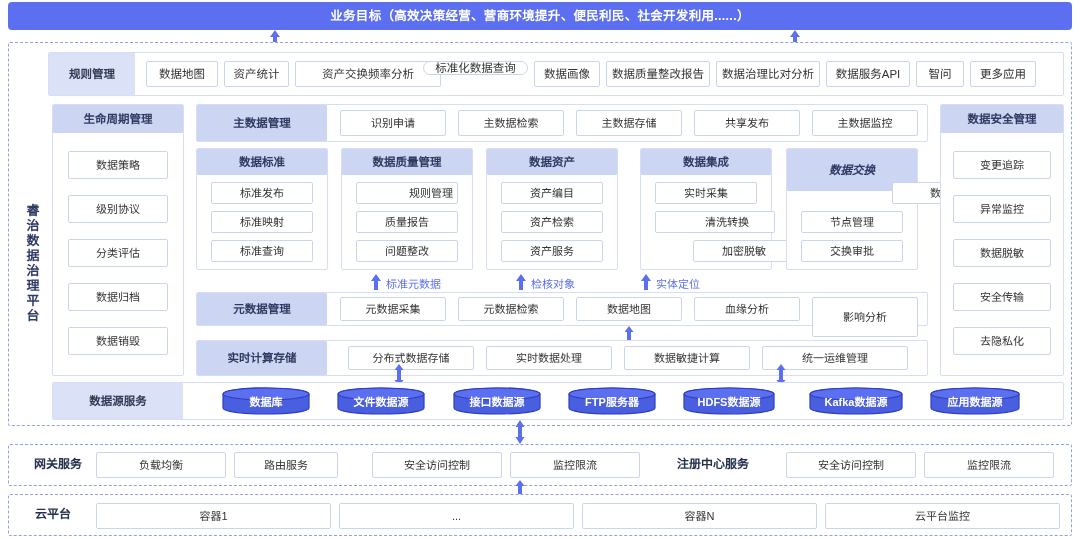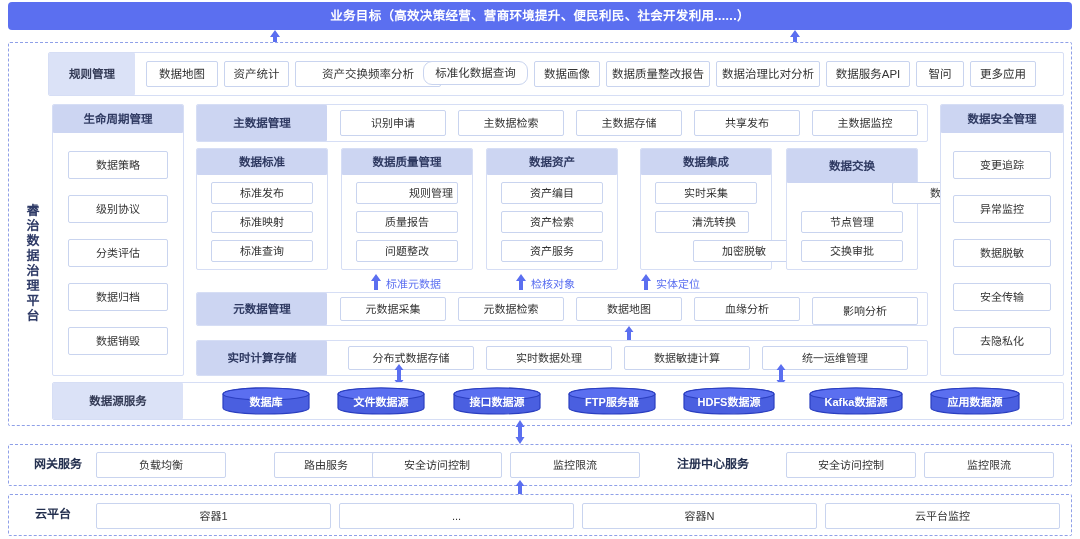--- a/index.html
+++ b/index.html
@@ -138,21 +138,21 @@
   </div>
 
   <div class="abs dash" style="left:8px;top:42px;width:1064px;height:384px;"></div>
 
   <div class="abs panel" style="left:48px;top:52px;width:1016px;height:44px;"></div>
   <div class="abs ghead-soft ctr" style="left:49px;top:53px;width:86px;height:42px;">规则管理</div>
 
   <div class="abs chip-app ctr" style="left:146px;top:61px;width:72px;height:26px;">数据地图</div>
   <div class="abs chip-app ctr" style="left:224px;top:61px;width:65px;height:26px;">资产统计</div>
   <div class="abs chip-app ctr" style="left:295px;top:61px;width:146px;height:26px;">资产交换频率分析</div>
-  <div class="abs chip-app ctr" style="left:423px;top:61px;width:105px;height:24px;border-radius:9px;">标准化数据查询</div>
+  <div class="abs chip-app ctr" style="left:423px;top:61px;width:105px;height:14px;border-radius:9px;">标准化数据查询</div>
   <div class="abs chip-app ctr" style="left:534px;top:61px;width:66px;height:26px;">数据画像</div>
   <div class="abs chip-app ctr" style="left:606px;top:61px;width:104px;height:26px;">数据质量整改报告</div>
   <div class="abs chip-app ctr" style="left:716px;top:61px;width:104px;height:26px;">数据治理比对分析</div>
   <div class="abs chip-app ctr" style="left:826px;top:61px;width:84px;height:26px;">数据服务API</div>
   <div class="abs chip-app ctr" style="left:916px;top:61px;width:48px;height:26px;">智问</div>
   <div class="abs chip-app ctr" style="left:970px;top:61px;width:66px;height:26px;">更多应用</div>
 
   <div class="abs vtitle" style="left:16px;top:104px;width:32px;height:320px;">睿治数据治理平台</div>
 
   <div class="abs panel" style="left:52px;top:104px;width:132px;height:272px;"></div>
@@ -185,25 +185,25 @@
 
   <div class="abs panel" style="left:486px;top:148px;width:132px;height:122px;"></div>
   <div class="abs ghead ctr" style="left:487px;top:149px;width:130px;height:26px;">数据资产</div>
   <div class="abs chip ctr" style="left:501px;top:182px;width:102px;height:22px;">资产编目</div>
   <div class="abs chip ctr" style="left:501px;top:211px;width:102px;height:22px;">资产检索</div>
   <div class="abs chip ctr" style="left:501px;top:240px;width:102px;height:22px;">资产服务</div>
 
   <div class="abs panel" style="left:640px;top:148px;width:132px;height:122px;"></div>
   <div class="abs ghead ctr" style="left:641px;top:149px;width:130px;height:26px;">数据集成</div>
   <div class="abs chip ctr" style="left:655px;top:182px;width:102px;height:22px;">实时采集</div>
-  <div class="abs chip ctr" style="left:655px;top:211px;width:94px;height:22px;padding-left:24px;">清洗转换</div>
+  <div class="abs chip ctr" style="left:655px;top:211px;width:120px;height:22px;padding-left:24px;">清洗转换</div>
   <div class="abs chip ctr" style="left:655px;top:240px;width:102px;height:22px;margin-left:38px;">加密脱敏</div>
 
   <div class="abs panel" style="left:786px;top:148px;width:132px;height:122px;"></div>
-  <div class="abs ghead ctr" style="left:787px;top:149px;width:130px;height:34px;">数据交换</div>
+  <div class="abs ghead ctr" style="left:787px;top:149px;width:130px;height:42px;font-style:italic;">数据交换</div>
   <div class="abs chip ctr" style="left:844px;top:182px;width:120px;height:22px;margin-left:48px;">数据传输</div>
   <div class="abs chip ctr" style="left:801px;top:211px;width:102px;height:22px;">节点管理</div>
   <div class="abs chip ctr" style="left:801px;top:240px;width:102px;height:22px;">交换审批</div>
 
   <div class="abs arrow" style="left:371px;top:274px;width:10px;height:16px;">
     <svg width="10" height="16" viewBox="0 0 10 16">
         <path d="M5 0 L10 7 H7 V16 H3 V7 H0 Z" fill="#5b6ff0"></path>
       </svg>
   </div>
   <div class="abs arrowlabel" style="left:386px;top:275px;">标准元数据</div>
@@ -221,21 +221,21 @@
       </svg>
   </div>
   <div class="abs arrowlabel" style="left:656px;top:275px;">实体定位</div>
 
   <div class="abs panel" style="left:196px;top:292px;width:732px;height:34px;"></div>
   <div class="abs ghead ctr" style="left:197px;top:293px;width:130px;height:32px;">元数据管理</div>
   <div class="abs chip ctr" style="left:340px;top:297px;width:106px;height:24px;">元数据采集</div>
   <div class="abs chip ctr" style="left:458px;top:297px;width:106px;height:24px;">元数据检索</div>
   <div class="abs chip ctr" style="left:576px;top:297px;width:106px;height:24px;">数据地图</div>
   <div class="abs chip ctr" style="left:694px;top:297px;width:106px;height:24px;">血缘分析</div>
-  <div class="abs chip ctr" style="left:812px;top:297px;width:106px;height:28px;text-align:right;">影响分析</div>
+  <div class="abs chip ctr" style="left:812px;top:297px;width:106px;height:40px;text-align:right;">影响分析</div>
 
   <div class="abs arrow" style="left:623px;top:326px;width:12px;height:22px;">
     <svg width="12" height="22" viewBox="0 0 12 22">
         <path d="M6 0 L10.5 6 H8 V16 H10.5 L6 22 L1.5 16 H4 V6 H1.5 Z" fill="#5b6ff0"></path>
       </svg>
   </div>
 
   <div class="abs panel" style="left:196px;top:340px;width:732px;height:36px;"></div>
   <div class="abs ghead ctr" style="left:197px;top:341px;width:130px;height:34px;">实时计算存储</div>
   <div class="abs chip ctr" style="left:348px;top:346px;width:126px;height:24px;">分布式数据存储</div>
@@ -317,21 +317,21 @@
 
   <div class="abs arrow" style="left:514px;top:420px;width:12px;height:24px;">
     <svg width="12" height="24" viewBox="0 0 12 24">
         <path d="M6 0 L10.5 7 H8 V17 H10.5 L6 24 L1.5 17 H4 V7 H1.5 Z" fill="#5b6ff0"></path>
       </svg>
   </div>
 
   <div class="abs dash" style="left:8px;top:444px;width:1064px;height:42px;"></div>
   <div class="abs rowlabel ctr" style="left:22px;top:455px;width:72px;height:20px;">网关服务</div>
   <div class="abs chip ctr" style="left:96px;top:452px;width:130px;height:26px;">负载均衡</div>
-  <div class="abs chip ctr" style="left:234px;top:452px;width:104px;height:26px;margin-left:40px;">路由服务</div>
+  <div class="abs chip ctr" style="left:234px;top:452px;width:104px;height:26px;">路由服务</div>
   <div class="abs chip ctr" style="left:372px;top:452px;width:130px;height:26px;">安全访问控制</div>
   <div class="abs chip ctr" style="left:510px;top:452px;width:130px;height:26px;">监控限流</div>
   <div class="abs rowlabel ctr" style="left:654px;top:455px;width:118px;height:20px;">注册中心服务</div>
   <div class="abs chip ctr" style="left:786px;top:452px;width:130px;height:26px;">安全访问控制</div>
   <div class="abs chip ctr" style="left:924px;top:452px;width:130px;height:26px;">监控限流</div>
 
   <div class="abs arrow" style="left:514px;top:480px;width:12px;height:22px;">
     <svg width="12" height="22" viewBox="0 0 12 22">
         <path d="M6 0 L10.5 6 H8 V16 H10.5 L6 22 L1.5 16 H4 V6 H1.5 Z" fill="#5b6ff0"></path>
       </svg>

